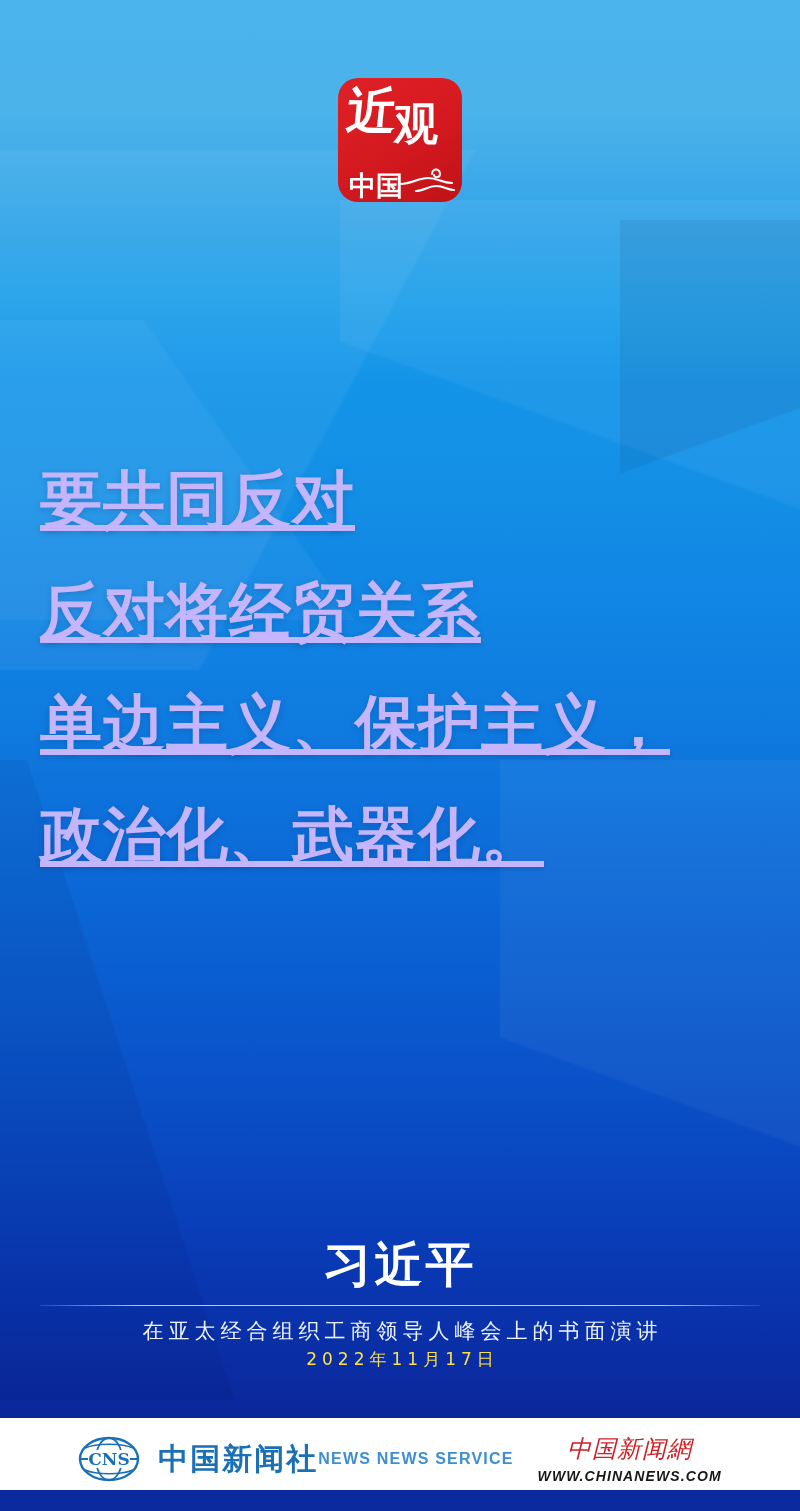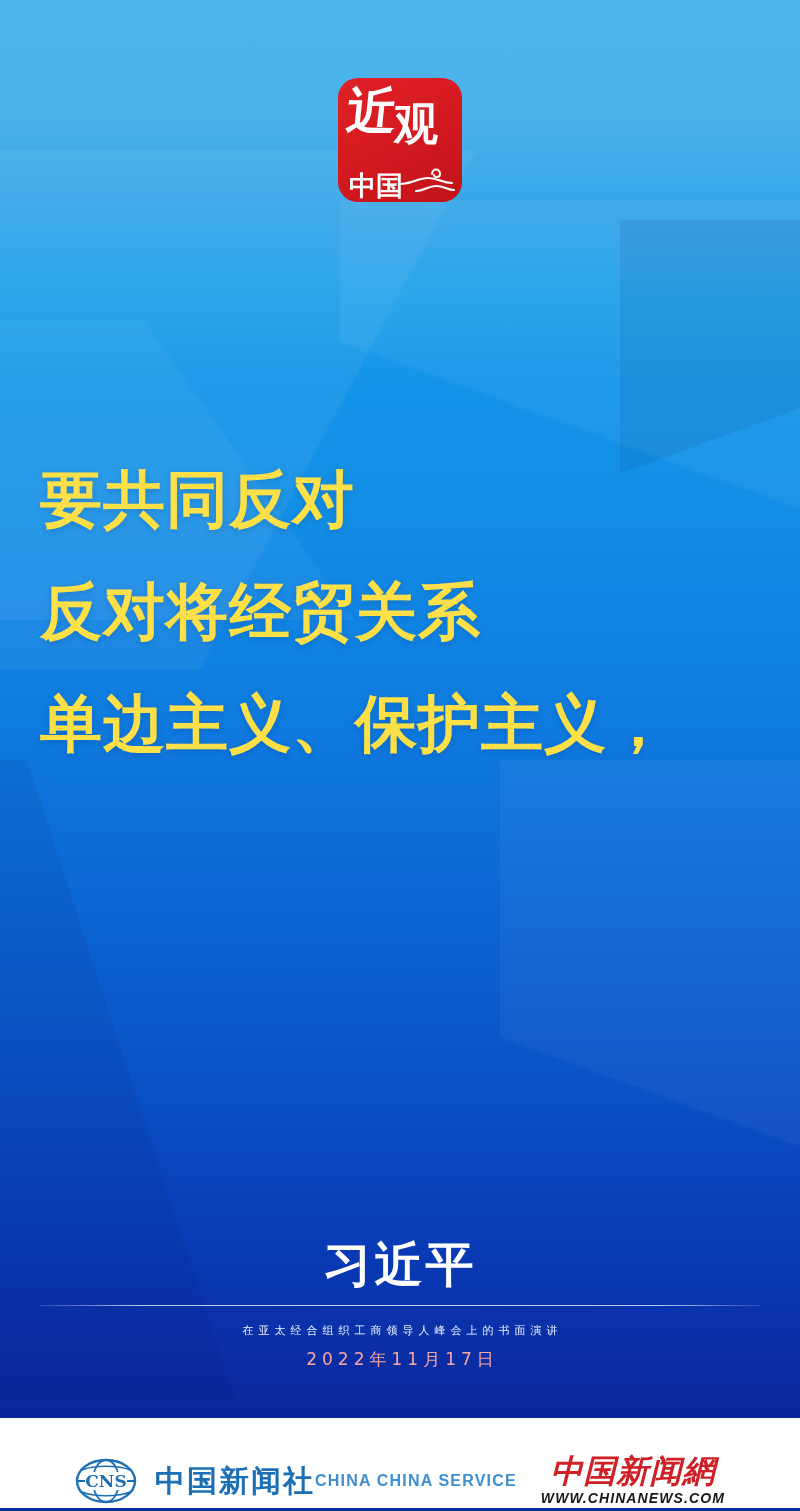--- a/index.html
+++ b/index.html
@@ -92,28 +92,29 @@
     font-family:"DejaVu Sans","Liberation Sans",sans-serif;
     letter-spacing:0px;line-height:1;margin-top:28px;
   }
   .logo-cloud{position:absolute;right:6px;bottom:10px;width:58px;height:38px;}
 
   
   .quote{
     position:absolute;left:40px;top:444px;width:720px;
   }
   .quote-line{
-    color:#fde047;
+    color:#c4b5fd;
     font-family:"DejaVu Sans","Liberation Sans",sans-serif;
     font-weight:700;
     font-size:62px;
     line-height:112px;
     letter-spacing:1px;
     white-space:nowrap;
     text-shadow:0 2px 6px rgba(0,30,90,0.18);
+    text-decoration:underline;
   }
 
   
   .speaker{
     position:absolute;left:0;top:1234px;width:800px;
     text-align:center;
     color:#ffffff;
     font-family:"DejaVu Sans","Liberation Sans",sans-serif;
     font-weight:700;
     font-size:48px;
@@ -121,58 +122,58 @@
     letter-spacing:3px;
   }
   .rule{
     position:absolute;left:40px;top:1305px;width:720px;height:1px;
     background:linear-gradient(90deg,rgba(255,255,255,0.12) 0%,rgba(255,255,255,0.72) 14%,rgba(255,255,255,0.78) 50%,rgba(255,255,255,0.72) 86%,rgba(255,255,255,0.12) 100%);
   }
   .occasion{
     position:absolute;left:0;top:1317px;width:800px;
     text-align:center;color:#eef4ff;
     font-family:"DejaVu Sans","Liberation Sans",sans-serif;
-    font-size:11px;line-height:28px;letter-spacing:5px;
+    font-size:21px;line-height:28px;letter-spacing:5px;
     font-weight:400;
     text-indent:5px;
   }
   .speech-date{
     position:absolute;left:0;top:1345px;width:800px;
-    text-align:center;color:#fca5a5;
+    text-align:center;color:#fde047;
     font-family:"DejaVu Sans","Liberation Sans",sans-serif;
     font-size:17px;line-height:28px;letter-spacing:5px;
     font-weight:400;
     text-indent:5px;
   }
 
   
   .footer{
-    position:absolute;left:0;top:1418px;width:800px;height:90px;
+    position:absolute;left:0;top:1418px;width:800px;height:72px;
     background:#ffffff;
-    display:flex;align-items:flex-end;justify-content:center;
+    display:flex;align-items:flex-start;justify-content:center;
   }
   .footer-inner{
     display:flex;align-items:center;gap:18px;margin-top:14px;
   }
   .cns-globe{width:62px;height:46px;flex:0 0 auto;}
   .cns-block{display:flex;flex-direction:row;align-items:center;}
   .cns-cn{
     font-family:"DejaVu Serif","Liberation Serif",serif;
     font-weight:700;font-size:30px;color:#1a6fb5;
     letter-spacing:2px;line-height:34px;
   }
   .cns-en{
     font-family:"Liberation Sans","DejaVu Sans",sans-serif;
     font-weight:700;font-size:16px;color:#3f8fd0;
     letter-spacing:1.2px;line-height:20px;
   }
   .cnw-block{display:flex;flex-direction:column;align-items:center;margin-left:6px;}
   .cnw-cn{
     font-family:"DejaVu Serif","Liberation Serif",serif;
-    font-weight:700;font-size:32px;color:#cf2026;
+    font-weight:400;font-size:24px;color:#cf2026;
     letter-spacing:1px;line-height:34px;font-style:italic;
   }
   .cnw-en{
     font-family:"Liberation Sans","DejaVu Sans",sans-serif;
     font-weight:700;font-size:14px;color:#17171a;
     letter-spacing:1.1px;line-height:20px;font-style:italic;
   }
 </style>
 </head>
 <body>
@@ -197,41 +198,42 @@
         <path d="M18 37 C26 37 30 32 38 32 C46 32 50 36 56 36" fill="none" stroke="#ffffff" stroke-width="2.2" stroke-linecap="round"></path>
         <path d="M34 20 C34 14 42 14 42 20 C42 24 36 24 36 21" fill="none" stroke="#ffffff" stroke-width="2" stroke-linecap="round"></path>
       </svg>
     </div>
   </div>
 
   <div class="quote">
     <div class="quote-line">要共同反对</div>
     <div class="quote-line">反对将经贸关系</div>
     <div class="quote-line">单边主义、保护主义，</div>
+    <div class="quote-line">政治化、武器化。</div>
   </div>
 
   <div class="speaker">习近平</div>
   <div class="rule"></div>
   <div class="occasion">在亚太经合组织工商领导人峰会上的书面演讲</div>
   <div class="speech-date">2022年11月17日</div>
 
   <div class="footer">
     <div class="footer-inner">
       <svg class="cns-globe" viewBox="0 0 62 46">
         <ellipse cx="31" cy="23" rx="29" ry="21" fill="none" stroke="#1a6fb5" stroke-width="2.4"></ellipse>
         <ellipse cx="31" cy="23" rx="13" ry="21" fill="none" stroke="#1a6fb5" stroke-width="1.8"></ellipse>
         <line x1="2" y1="23" x2="60" y2="23" stroke="#1a6fb5" stroke-width="1.8"></line>
         <path d="M7 12 C18 7 44 7 55 12" fill="none" stroke="#1a6fb5" stroke-width="1.6"></path>
         <path d="M7 34 C18 39 44 39 55 34" fill="none" stroke="#1a6fb5" stroke-width="1.6"></path>
         <rect x="10" y="14" width="42" height="18" fill="#ffffff"></rect>
         <text x="31" y="29" text-anchor="middle" font-family="DejaVu Serif, Liberation Serif, serif" font-size="17" font-weight="700" fill="#1a6fb5">CNS</text>
       </svg>
       <div class="cns-block">
         <span class="cns-cn">中国新闻社</span>
-        <span class="cns-en">CHINA CHINA SERVICE</span>
+        <span class="cns-en">NEWS NEWS SERVICE</span>
       </div>
       <div class="cnw-block">
         <span class="cnw-cn">中国新闻網</span>
         <span class="cnw-en">WWW.CHINANEWS.COM</span>
       </div>
     </div>
   </div>
 
 </div>
 

